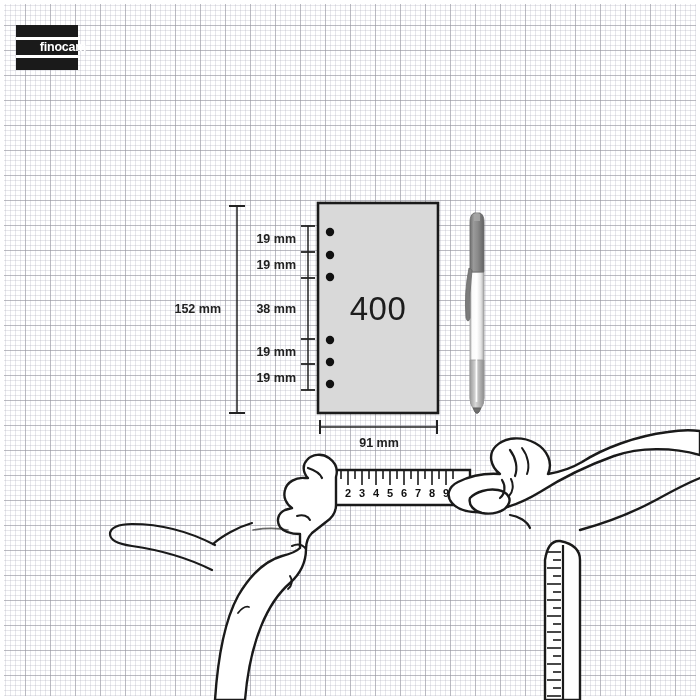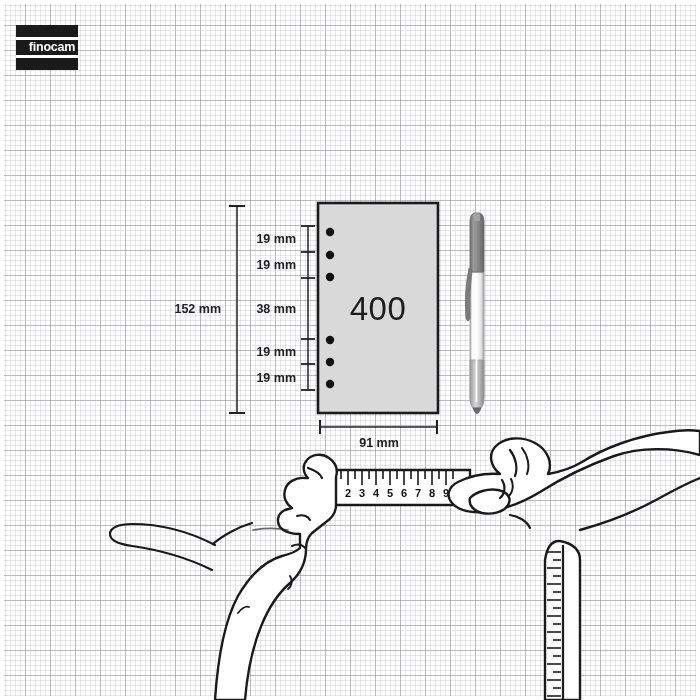--- a/index.html
+++ b/index.html
@@ -55,21 +55,21 @@
     position: absolute;
     left: 0;
     width: 62px;
     background: #1a1a1a;
   }
   #logo .band.b1 { top: 0px;  height: 12px; }
   #logo .band.b2 { top: 15px; height: 15px; }
   #logo .band.b3 { top: 33px; height: 12px; }
   #logo .word {
     position: absolute;
-    left: 5px; top: 15px;
+    left: 16px; top: 15px;
     width: 62px; height: 15px;
     line-height: 15px;
     text-align: center;
     color: #ffffff;
     font-family: "Liberation Sans", sans-serif;
     font-weight: bold;
     font-size: 12.5px;
     letter-spacing: -0.2px;
   }
   

